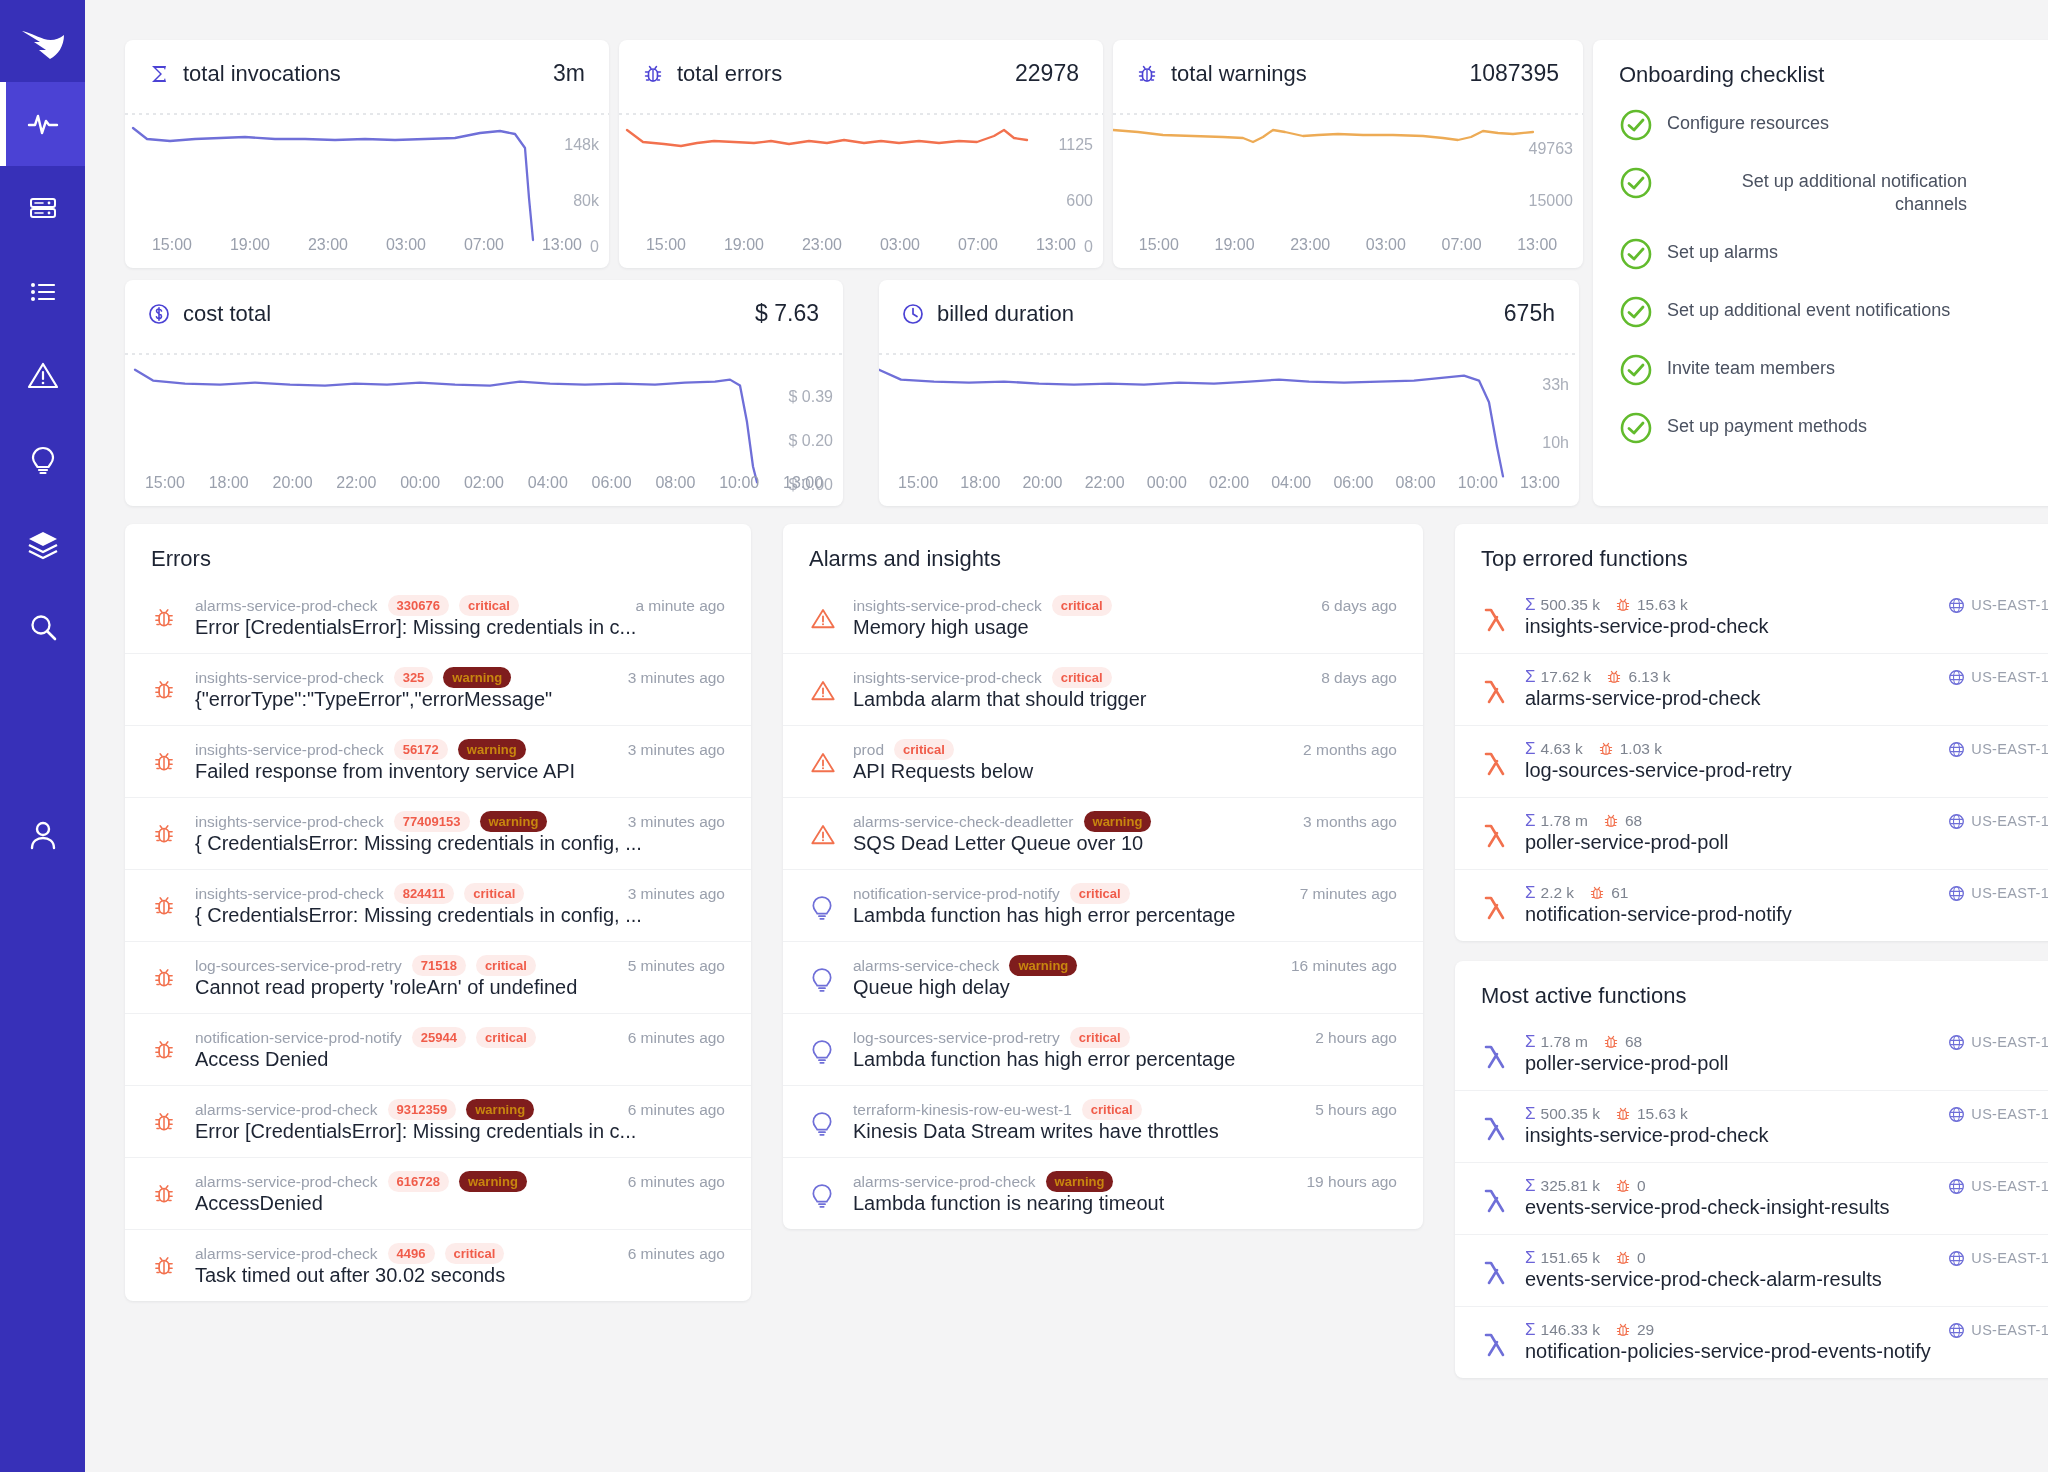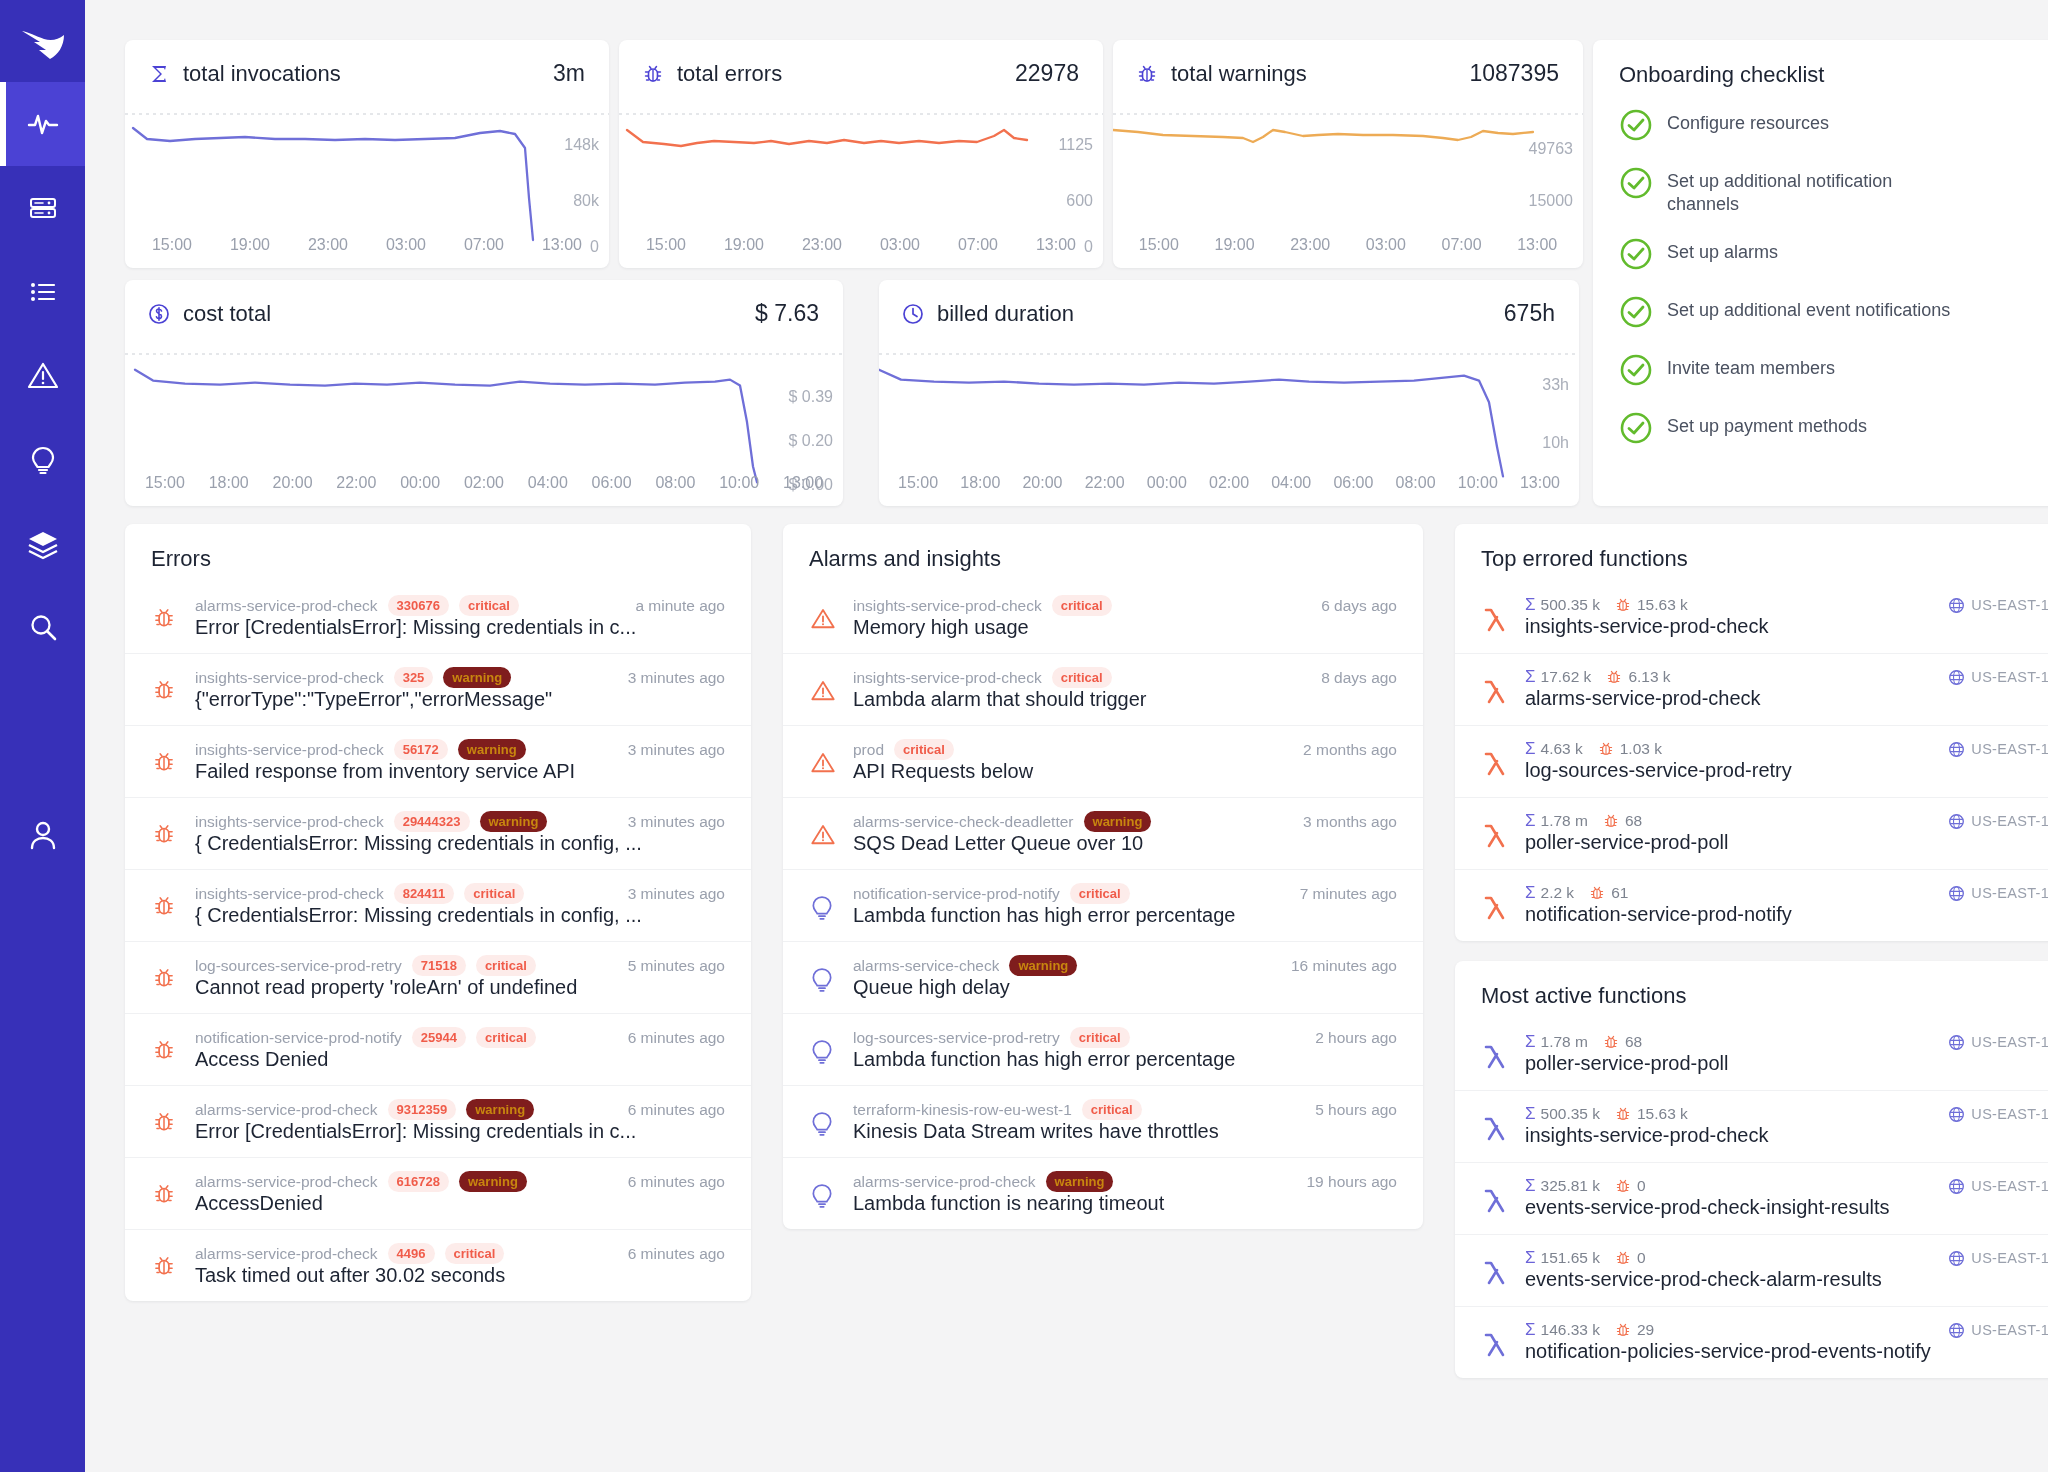--- a/index.html
+++ b/index.html
@@ -77,21 +77,21 @@
   .ylab {
     position: absolute; right: 10px; font-size: 16px; color: #a9aeb9;
     white-space: nowrap;
   }
 
   
   .onboard { grid-column: 4; grid-row: 1 / span 2; padding: 22px 26px; }
   .onboard-title { font-size: 22px; color: #1d2433; margin-bottom: 20px; }
   .ob-item { display: flex; align-items: flex-start; margin-bottom: 20px; }
   .ob-check { flex: 0 0 34px; margin-right: 14px; margin-top: 0px; }
-  .ob-label { font-size: 18px; color: #4a5160; line-height: 1.3; padding-top: 4px; }
+  .ob-label { font-size: 18px; color: #4a5160; line-height: 1.3; padding-top: 4px; text-align: right; }
 
   
   .bottom-grid {
     display: grid;
     grid-template-columns: 626px 640px 620px;
     gap: 32px;
     align-items: start;
   }
   .panel {
     background: #ffffff; border-radius: 8px;
@@ -474,21 +474,21 @@
                   </span><span class="row-msg">Failed response from inventory service API</span></span>
               </div>
               <div class="row">
                 <span class="row-ico"><svg width="26" height="26" viewBox="0 0 24 24">
                     <path d="M8.5 4.5 L10 6.5 M15.5 4.5 L14 6.5" stroke="#f2714e" stroke-width="1.5" stroke-linecap="round" fill="none"></path>
                     <rect x="7.5" y="7" width="9" height="12" rx="4.5" fill="none" stroke="#f2714e" stroke-width="1.6"></rect>
                     <path d="M12 8v11M4.5 10h3M16.5 10h3M4.5 14h3M16.5 14h3M5.5 18h2M16.5 18h2" stroke="#f2714e" stroke-width="1.4" stroke-linecap="round" fill="none"></path>
                   </svg></span>
                 <span class="row-body"><span class="row-meta">
                     <span class="row-src">insights-service-prod-check</span>
-                    <span class="chip count">29444323</span>
+                    <span class="chip count">77409153</span>
                     <span class="chip warning">warning</span>
                     <span class="row-time">3 minutes ago</span>
                   </span><span class="row-msg">{ CredentialsError: Missing credentials in config, ...</span></span>
               </div>
               <div class="row">
                 <span class="row-ico"><svg width="26" height="26" viewBox="0 0 24 24">
                     <path d="M8.5 4.5 L10 6.5 M15.5 4.5 L14 6.5" stroke="#f2714e" stroke-width="1.5" stroke-linecap="round" fill="none"></path>
                     <rect x="7.5" y="7" width="9" height="12" rx="4.5" fill="none" stroke="#f2714e" stroke-width="1.6"></rect>
                     <path d="M12 8v11M4.5 10h3M16.5 10h3M4.5 14h3M16.5 14h3M5.5 18h2M16.5 18h2" stroke="#f2714e" stroke-width="1.4" stroke-linecap="round" fill="none"></path>
                   </svg></span>

